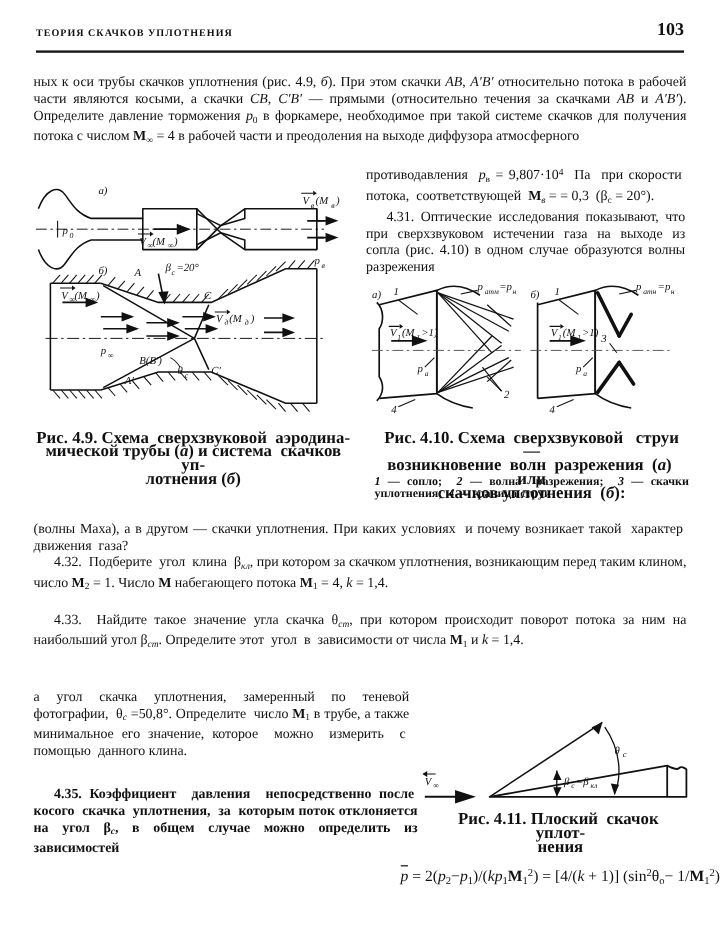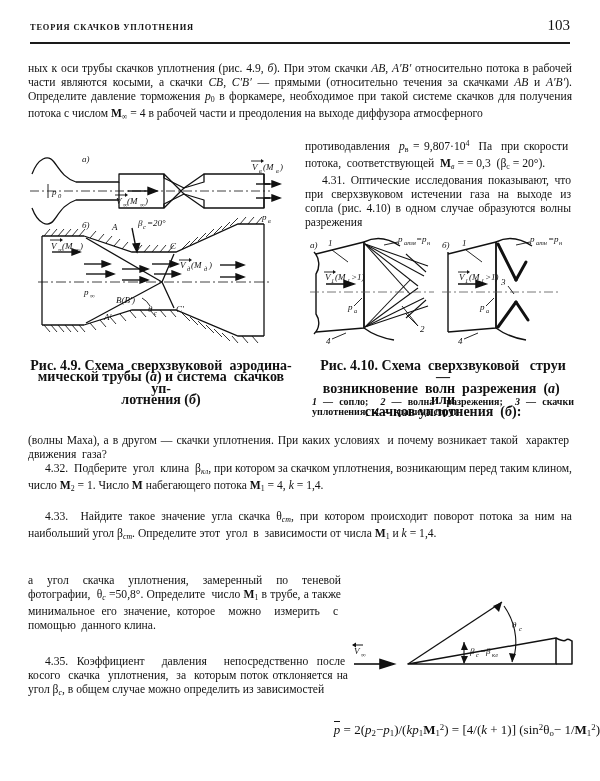--- a/index.html
+++ b/index.html
@@ -34,21 +34,21 @@
     font-size: 8.4px;
     letter-spacing: 0.85px;
     font-weight: bold;
     text-transform: uppercase;
     white-space: nowrap;
   }
   .runhead-page {
     position: absolute;
     right: 0; top: -6px;
     font-size: 15px;
-    font-weight: normal;
+    font-weight: bold;
   }
   .runhead-rule {
     position: absolute;
     left: 0; top: 19px;
     width: 540px; height: 2px;
     background: #1a1a1a;
   }
 
   
   .para {
@@ -74,21 +74,21 @@
     border-top: 1px solid currentColor;
   }
 
   
   #t-top     { left: 28px;  top: 62px;  width: 544px; }
   #t-rcol1   { left: 305px; top: 137px; width: 266px; }
   #t-mid     { left: 28px;  top: 434px; width: 544px; }
   #t-433     { left: 28px;  top: 510px; width: 544px; }
   #t-434     { left: 28px;  top: 560px; width: 544px; }
   #t-434b    { left: 28px;  top: 574px; width: 313px; }
-  #t-435     { left: 28px;  top: 655px; width: 320px; }
+  #t-435     { left: 28px;  top: 655px; width: 320px; font-weight: bold; }
 
   .formula {
     position: absolute;
     left: 0; top: 722px;
     width: 600px;
     text-align: right;
     font-size: 13px;
   }
 
   
@@ -498,18 +498,21 @@
       <polygon points="0,53 4,50.5 4,55.5" fill="#111"></polygon>
       <text class="fl" x="160" y="36" font-style="italic" fill="#111" font-size="11">θ</text>
       <text x="167" y="39" font-size="7" font-style="italic" fill="#111">c</text>
       <text class="fl" x="118" y="62" font-style="italic" fill="#111">β</text>
       <text x="124" y="65" font-size="6.3" font-style="italic" fill="#111">c</text>
       <text class="fl" x="128" y="62" font-style="italic" fill="#111">=β</text>
       <text x="140" y="65" font-size="6.3" font-style="italic" fill="#111">кл</text>
     </svg>
   </div>
 
+  <div class="cap" id="cap-411">
+    Рис. 4.11. Плоский&nbsp; скачок&nbsp; уплот-<br>нения
+  </div>
 
   <div class="formula">
     <span class="ovl"><i>p</i></span>&nbsp;= 2(<i>p</i><sub>2</sub>−<i>p</i><sub>1</sub>)/(<i>kp</i><sub>1</sub><b>M</b><sub>1</sub><sup>2</sup>) = [4/(<i>k</i> + 1)] (sin<sup>2</sup>θ<sub>o</sub>− 1/<b>M</b><sub>1</sub><sup>2</sup>)
   </div>
 
 </div>
 
 </body></html>

